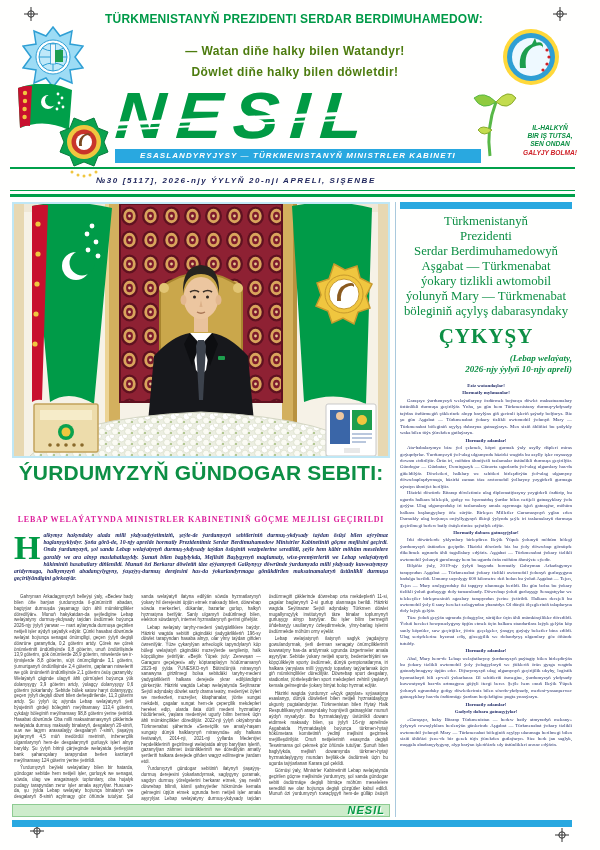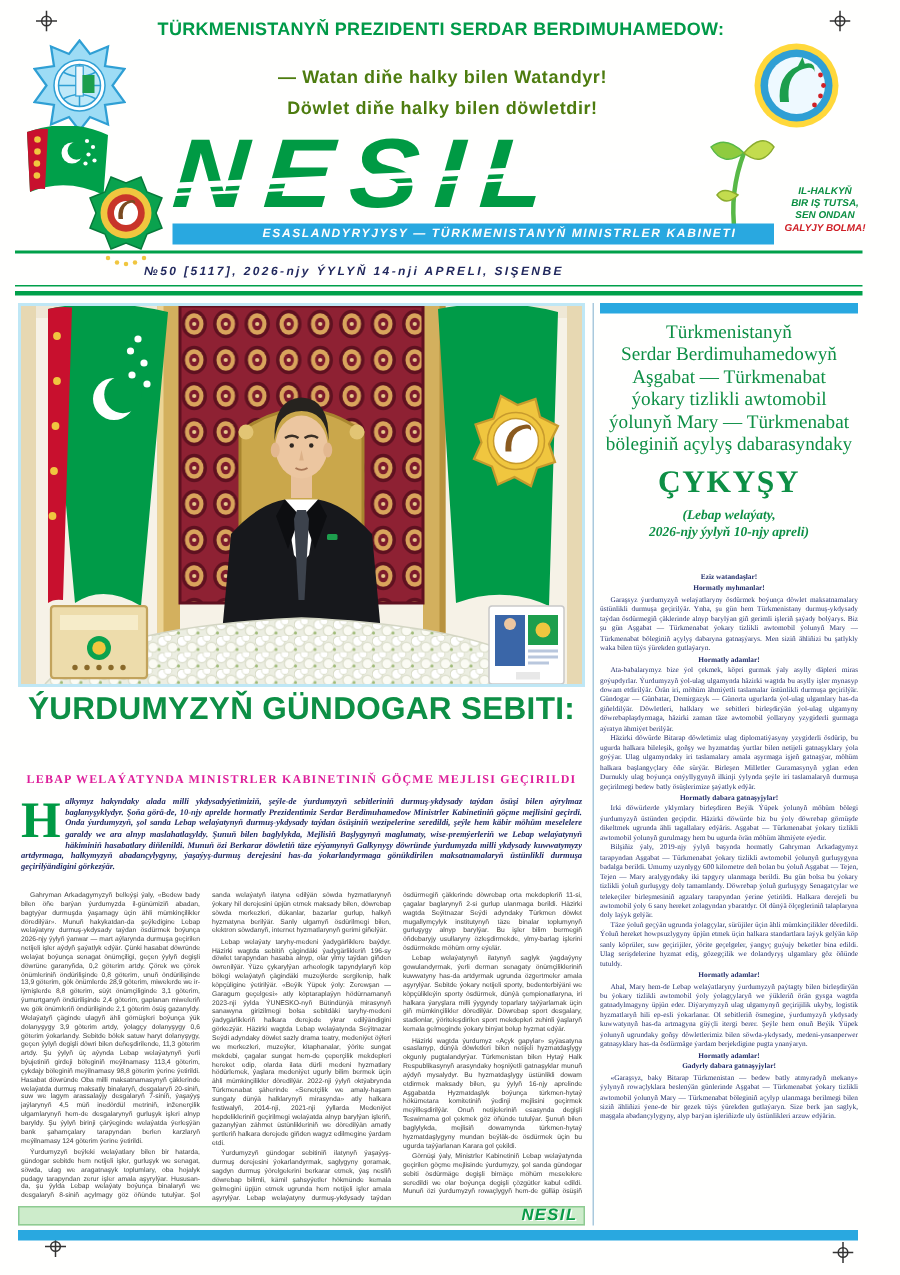--- a/index.html
+++ b/index.html
@@ -24,21 +24,21 @@
        transform:scale(1.08,1.02) skewX(-4deg);transform-origin:left top;white-space:nowrap;}
   .nesil-stripe{position:absolute;left:-4px;top:30px;width:356px;height:4px;background:#ffffff;
        transform:rotate(-2.5deg);}
   .nesil-stripe2{position:absolute;left:-4px;top:37px;width:356px;height:1.6px;background:#ffffff;
        transform:rotate(-2.5deg);}
   .slogan{left:508px;top:124px;width:84px;text-align:center;font-weight:bold;font-style:italic;
           font-size:6.6px;line-height:8.2px;color:#0b8f43;}
   .slogan .red{color:#cf2027;}
   .founder-bar{left:115px;top:149px;width:366px;height:14px;background:#29a8e0;
        color:#ffffff;font-weight:bold;font-style:italic;font-size:8px;line-height:14px;
-       text-align:center;letter-spacing:1.1px;padding-left:35px;}
+       text-align:center;letter-spacing:1.1px;}
   .issue-line{left:96px;top:176px;width:400px;color:#22295e;font-weight:bold;font-style:italic;
        font-size:8px;letter-spacing:1.6px;}
   .rule{left:10px;width:565px;background:#00a04a;}
   .rule-a{top:167px;height:2px;}
   .rule-b{top:190px;height:1px;}
   .rule-c{top:194px;height:3px;}
 
   
   .photo-frame{left:12px;top:202px;width:378px;height:256px;border:2px solid #bfe7f5;box-sizing:border-box;}
 
@@ -64,21 +64,21 @@
   .bottom-bar{left:12px;top:820px;width:560px;height:7px;background:#29a8e0;}
 
   
   .col-divider{left:395px;top:202px;width:1px;height:615px;background:#a9c9dd;}
   .right-top-bar{left:400px;top:202px;width:172px;height:7px;background:#29a8e0;}
   .right-col{left:400px;top:214px;width:172px;}
   .r-title{text-align:center;color:#0d8f45;font-family:"Liberation Serif",serif;
        font-weight:normal;font-size:12.8px;line-height:15px;}
   .r-big{text-align:center;color:#0d8f45;font-family:"Liberation Serif",serif;
        font-weight:bold;font-size:21px;letter-spacing:1px;margin-top:5px;}
-  .r-date{text-align:center;color:#0d8f45;font-family:"Liberation Serif",serif;
+  .r-date{text-align:right;color:#0d8f45;font-family:"Liberation Serif",serif;
        font-weight:bold;font-style:italic;font-size:9px;line-height:11px;margin-top:4px;}
   .r-body{position:absolute;left:400px;top:382px;width:172px;height:430px;overflow:hidden;
        color:#25306b;font-family:"Liberation Serif",serif;font-size:4.9px;line-height:6.45px;
        text-align:justify;}
   .r-body .head{text-align:center;font-weight:bold;margin:1px 0 1px 0;}
   .r-body .para{margin:0;text-indent:7px;}
 </style>
 </head>
 <body>
 
@@ -172,21 +172,21 @@
 
   <div class="abs slogan">
     <div>IL-HALKYŇ</div>
     <div>BIR IŞ TUTSA,</div>
     <div>SEN ONDAN</div>
     <div class="red">GALYJY BOLMA!</div>
   </div>
 
   <div class="abs founder-bar">ESASLANDYRYJYSY — TÜRKMENISTANYŇ MINISTRLER KABINETI</div>
   <div class="abs rule rule-a"></div>
-  <div class="abs issue-line">№50 [5117], 2026-njy ÝYLYŇ 14-nji APRELI, SIŞENBE</div>
+  <div class="abs issue-line">№30 [5117], 2026-njy ÝYLYŇ 20-nji APRELI, SIŞENBE</div>
   <div class="abs rule rule-b"></div>
   <div class="abs rule rule-c"></div>
 
   <div class="abs photo-frame">
     <svg width="374" height="252" viewBox="0 0 374 252">
       <defs>
         <pattern id="gul" x="0" y="0" width="21" height="24" patternUnits="userSpaceOnUse">
           <rect width="21" height="24" fill="#8e2133"></rect>
           <ellipse cx="10.5" cy="12" rx="8.5" ry="9.5" fill="#5f1120"></ellipse>
           <ellipse cx="10.5" cy="12" rx="6.2" ry="7.2" fill="#d9a45c"></ellipse>
@@ -311,20 +311,21 @@
   <div class="abs green-strip">
     <span class="nesil-small">NESIL</span>
   </div>
   <div class="abs bottom-bar"></div>
 
   <div class="abs col-divider"></div>
   <div class="abs right-top-bar"></div>
 
   <div class="abs right-col">
     <div class="r-title">Türkmenistanyň</div>
+    <div class="r-title">Prezidenti</div>
     <div class="r-title">Serdar Berdimuhamedowyň</div>
     <div class="r-title">Aşgabat — Türkmenabat</div>
     <div class="r-title">ýokary tizlikli awtomobil</div>
     <div class="r-title">ýolunyň Mary — Türkmenabat</div>
     <div class="r-title">böleginiň açylyş dabarasyndaky</div>
     <div class="r-big">ÇYKYŞY</div>
     <div class="r-date">
       <div>(Lebap welaýaty,</div>
       <div>2026-njy ýylyň 10-njy apreli)</div>
     </div>

